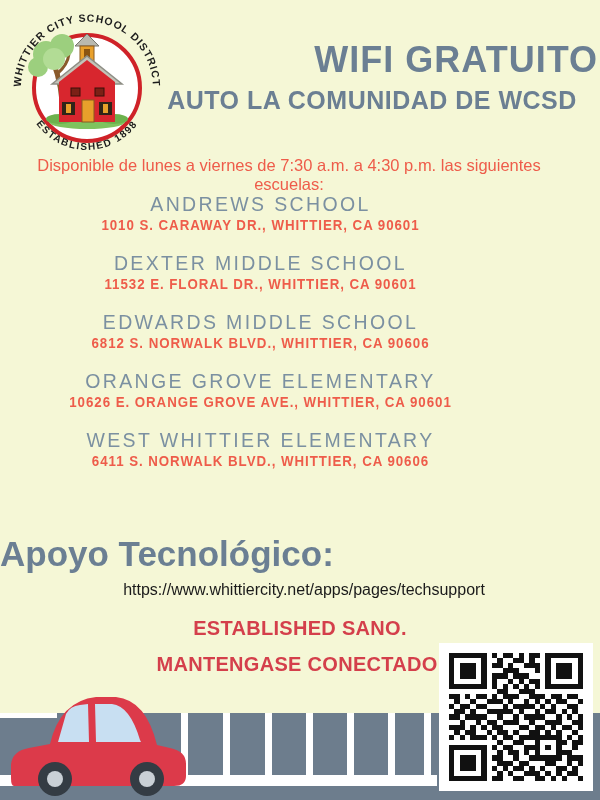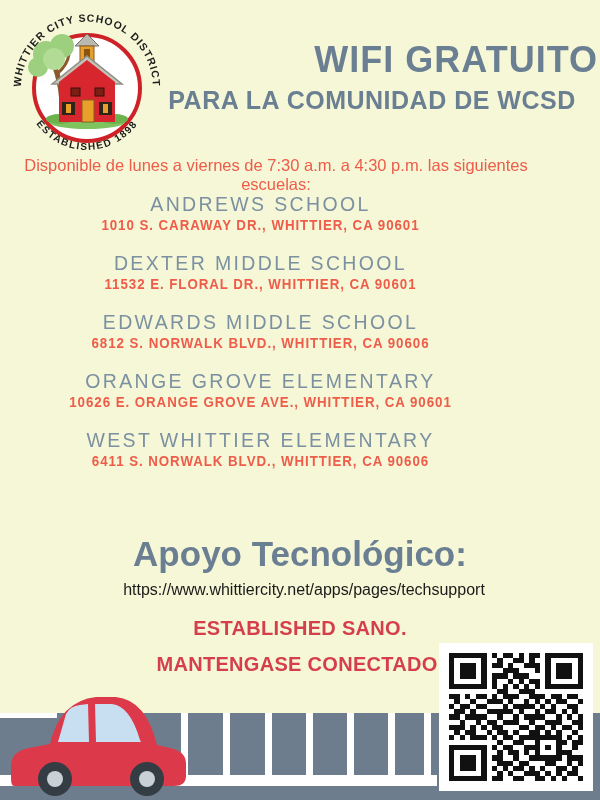--- a/index.html
+++ b/index.html
@@ -6,30 +6,30 @@
   .poster{position:relative;width:600px;height:800px;background:var(--background,#f5f7d6);
           overflow:hidden;font-family:"Liberation Sans",sans-serif;margin:0 auto;}
 
   .logo{position:absolute;left:2px;top:4px;}
 
   .header-text{position:absolute;left:146px;top:33px;width:452px;text-align:center;}
   .title{font-size:36px;font-weight:700;color:var(--slate);line-height:54px;letter-spacing:1px;text-align:right;}
   .subtitle{font-size:25px;font-weight:700;color:var(--slate);line-height:26px;letter-spacing:.5px;}
 
   .availability{position:absolute;left:0;top:156px;width:552px;text-align:center;
-                font-size:16.5px;color:var(--coral);}
+                font-size:16.5px;color:var(--coral);padding-left:13px;}
 
   .schools{position:absolute;left:0;top:191px;width:521px;text-align:center;}
   .school{margin-bottom:16px;}
   .school-name{font-size:20.5px;line-height:25px;letter-spacing:2.5px;color:var(--school_name);
                transform:scaleX(.95);}
   .school-addr{font-size:14px;line-height:17px;font-weight:700;letter-spacing:1px;
                color:var(--coral);transform:scaleX(.95);margin-top:1px;}
 
-  .apoyo{position:absolute;left:0;top:534px;width:600px;text-align:center;
+  .apoyo{position:absolute;left:0;top:534px;width:600px;
          font-size:35px;font-weight:700;color:var(--slate);}
   .url{position:absolute;left:4px;top:581px;width:600px;text-align:center;
        font-size:16px;color:var(--url_black);text-decoration:none;display:block;}
 
   .messages{position:absolute;left:0;top:617px;width:600px;text-align:center;z-index:2;}
   .message{font-size:20px;font-weight:700;color:var(--crimson);letter-spacing:.3px;margin-bottom:13px;}
 
   .road{position:absolute;left:0;top:713px;width:600px;height:87px;background:var(--road_gray);z-index:1;}
   .fence-post{position:absolute;top:0;width:7px;height:63px;background:#fff;}
   .fence-rail{position:absolute;left:0;top:62px;width:437px;height:11px;background:#fff;}
@@ -87,21 +87,21 @@
     <text font-family="Liberation Sans, sans-serif" font-size="10.5" font-weight="700" letter-spacing="1" fill="#1c1c1c">
       <textPath href="#arcTop" startOffset="50%" text-anchor="middle">WHITTIER CITY SCHOOL DISTRICT</textPath>
     </text>
     <text font-family="Liberation Sans, sans-serif" font-size="10" font-weight="700" letter-spacing="1.5" fill="#1c1c1c">
       <textPath href="#arcBottom" startOffset="50%" text-anchor="middle">ESTABLISHED 1898</textPath>
     </text>
   </svg>
 
   <div class="header-text">
     <div class="title">WIFI GRATUITO</div>
-    <div class="subtitle">PARA LA COMUNIDAD DE WCSD</div>
+    <div class="subtitle">AUTO LA COMUNIDAD DE WCSD</div>
   </div>
 
   <div class="availability">Disponible de lunes a viernes de 7:30 a.m. a 4:30 p.m. las siguientes escuelas:</div>
 
   <div class="schools">
     <div class="school">
       <div class="school-name">ANDREWS SCHOOL</div>
       <div class="school-addr">1010 S. CARAWAY DR., WHITTIER, CA 90601</div>
     </div>
     <div class="school">

